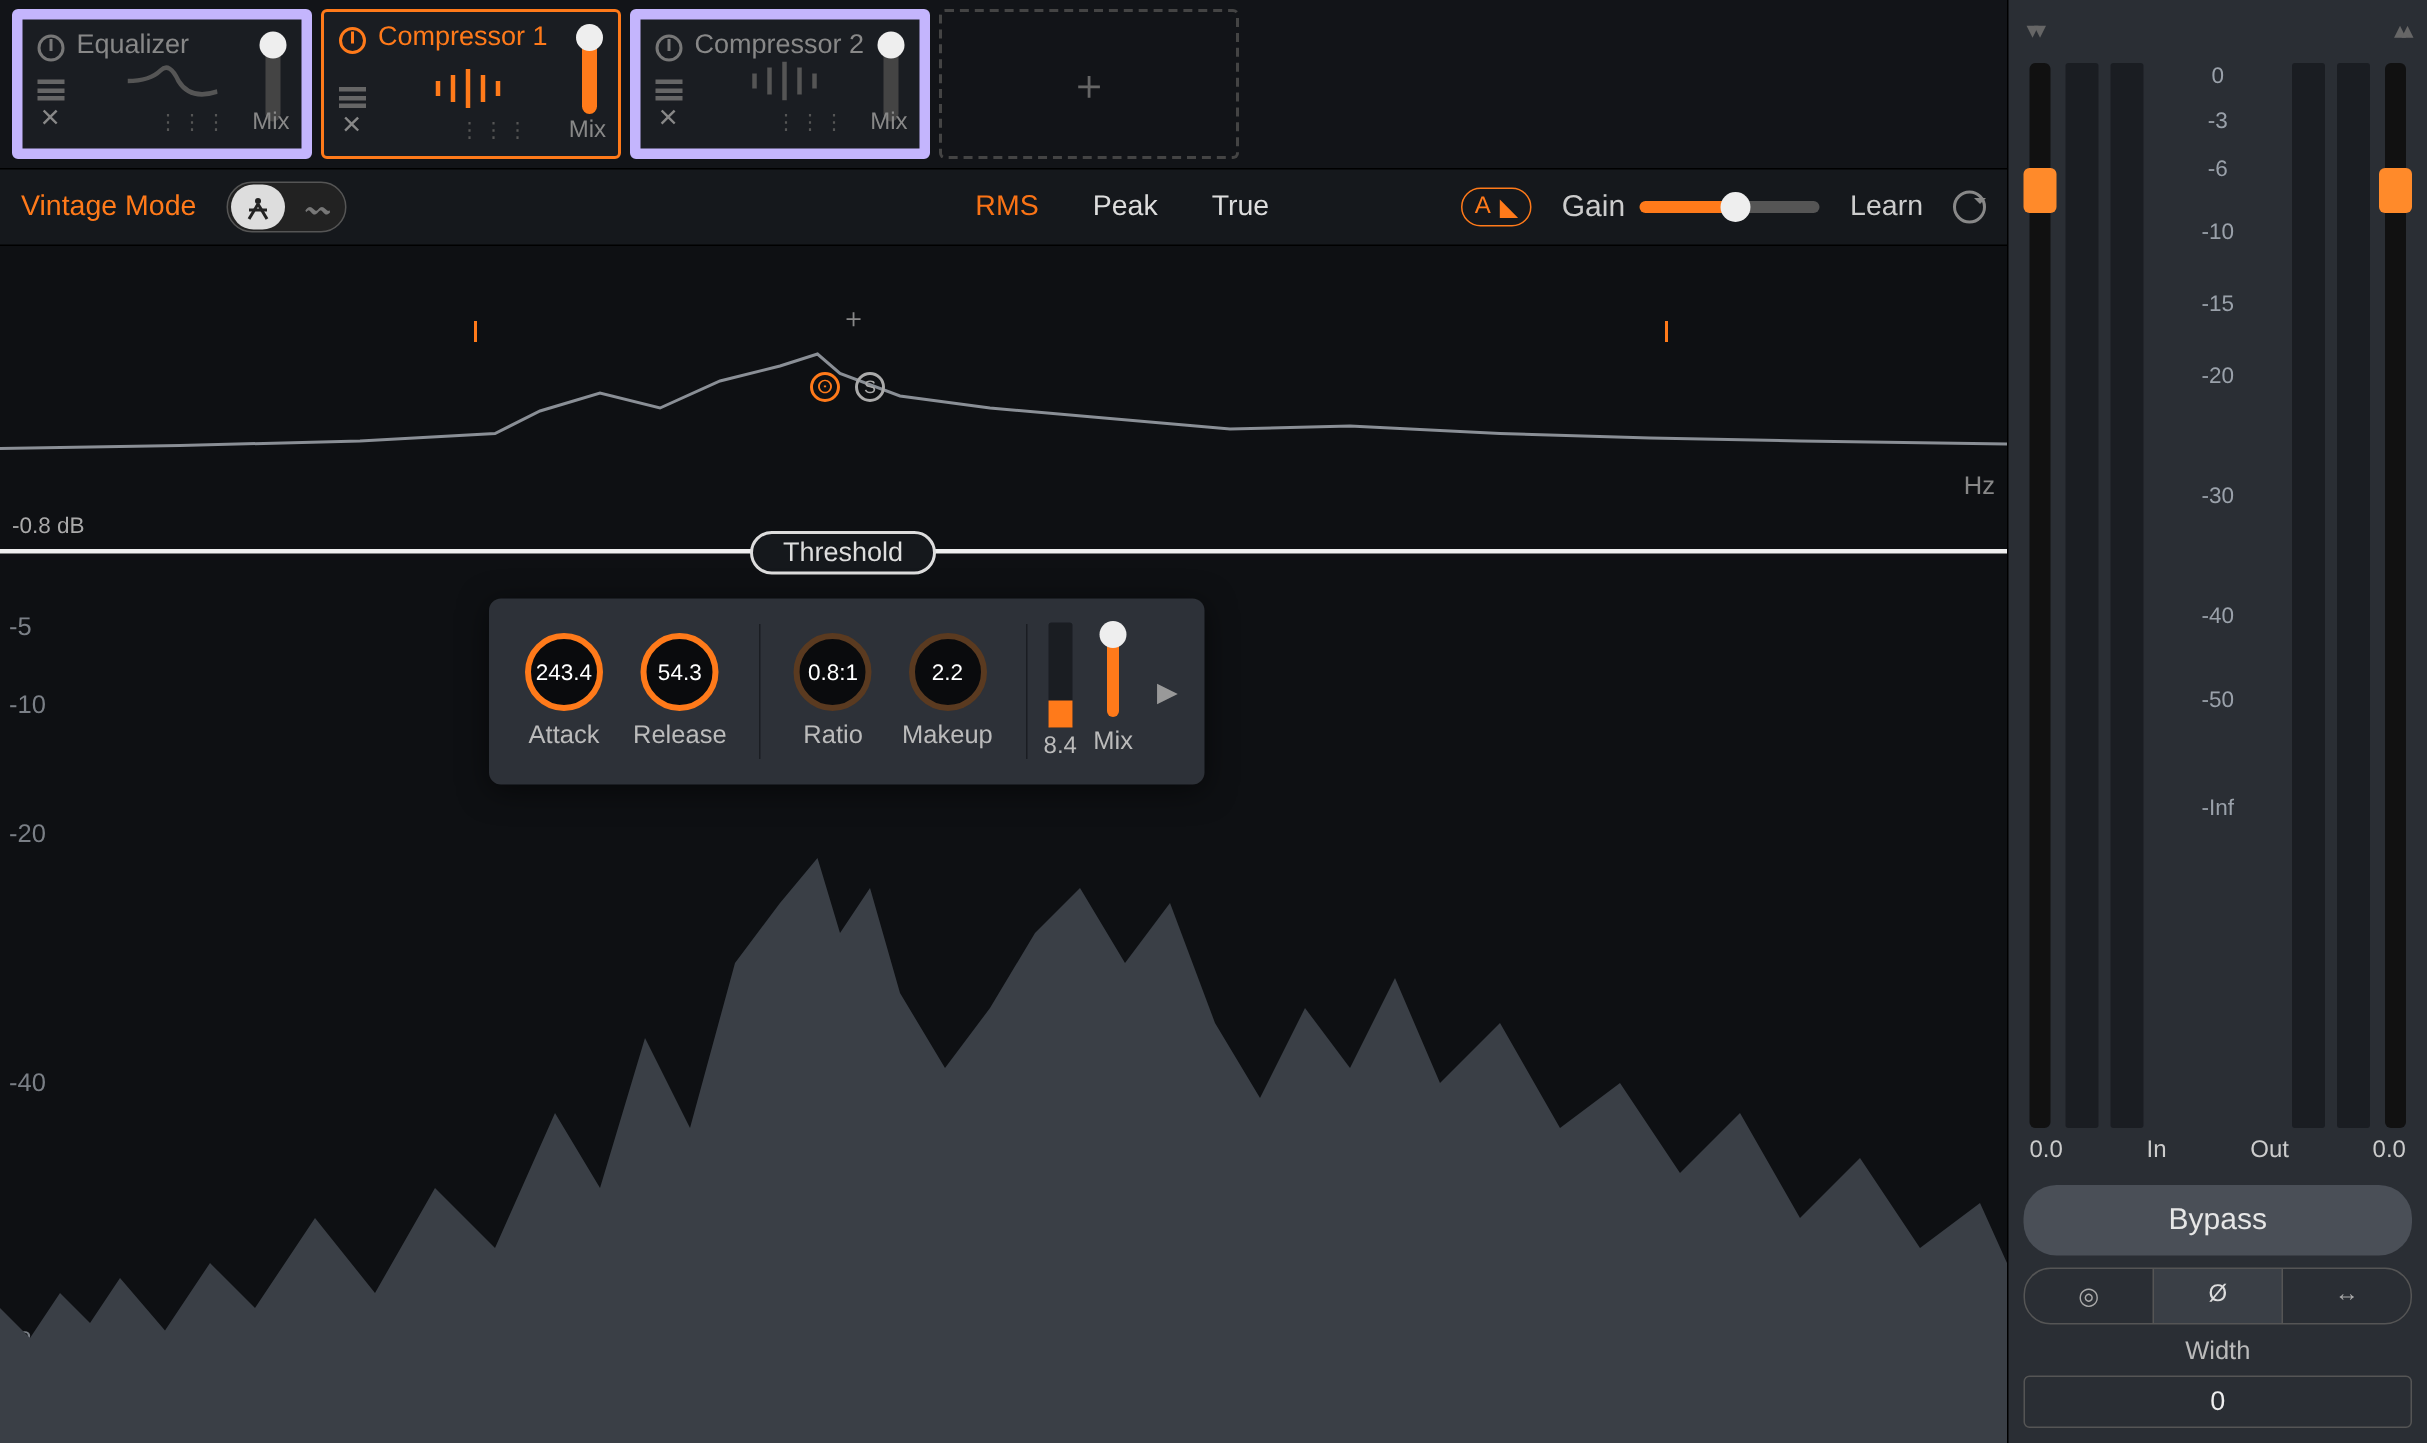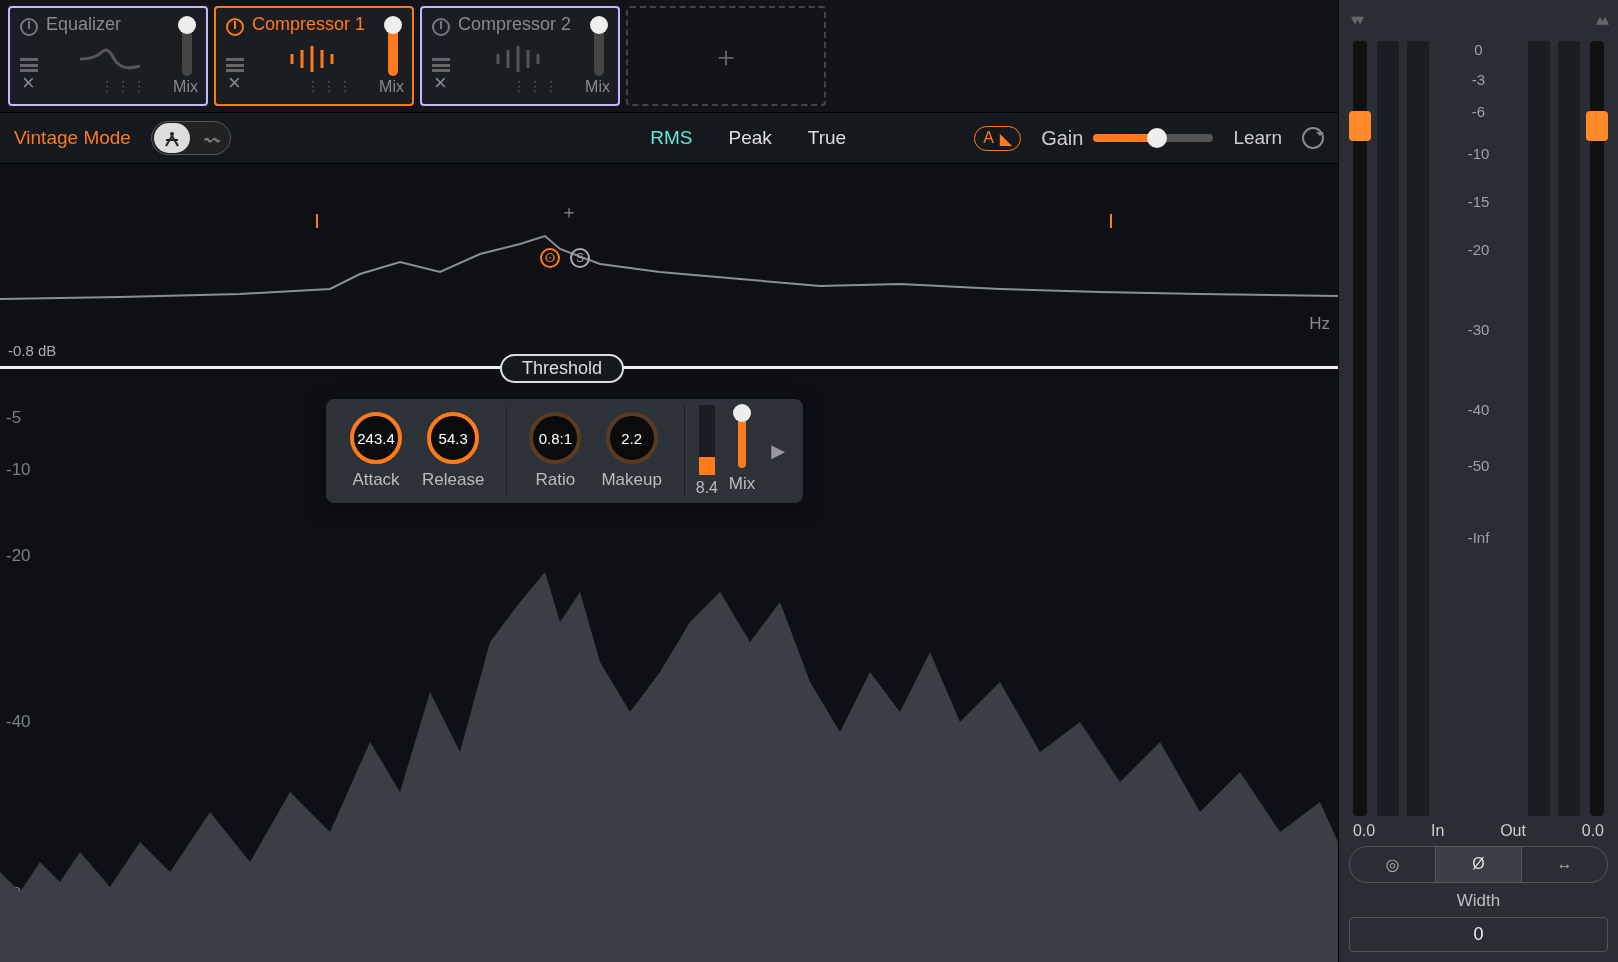--- a/index.html
+++ b/index.html
@@ -2,21 +2,21 @@
 <html><head>
 <meta charset="utf-8">
 <style>
   * { box-sizing: border-box; margin: 0; padding: 0; font-family: -apple-system, "Segoe UI", Arial, sans-serif; }
   body { background:#121418; color:#ddd; width:1618px; height:962px; overflow:hidden; display:flex; }
   .main { flex:1; display:flex; flex-direction:column; position:relative; }
   .side { width:280px; background:#2a2e34; border-left:1px solid #000; display:flex; flex-direction:column; padding:6px 10px 10px; }
 
   
   .modules { display:flex; gap:6px; padding:6px 8px; }
-  .mod { width:200px; height:100px; border:2px solid #c4b5fd; border-radius:4px; background:#1a1d22; padding:6px 10px 4px; position:relative; }
+  .mod { width:200px; height:100px; border:7px solid #c4b5fd; border-radius:4px; background:#1a1d22; padding:6px 10px 4px; position:relative; }
   .mod.selected { border:2px solid #ff7a1a; }
   .mod-title { font-size:18px; color:#888; margin-left:26px; }
   .mod.selected .mod-title { color:#ff7a1a; }
   .mod-power { position:absolute; top:10px; left:10px; width:18px; height:18px; border:2px solid #777; border-radius:50%; display:flex; align-items:center; justify-content:center; }
   .mod-power::after { content:""; width:2px; height:8px; background:#777; position:relative; top:-2px;}
   .mod.selected .mod-power{ border-color:#ff7a1a;} .mod.selected .mod-power::after{background:#ff7a1a;}
   .mod-row2 { position:absolute; bottom:32px; left:10px; display:flex; gap:6px; align-items:center;}
   .mod-list-icon{width:18px;height:14px;border-top:3px solid #666;border-bottom:3px solid #666; position:relative;}
   .mod-list-icon::after{content:"";position:absolute;top:3px;left:0;right:0;height:3px;background:#666;}
   .mod-art { position:absolute; left:70px; bottom:30px; width:60px; height:30px; display:flex; align-items:center; justify-content:center;}
@@ -30,21 +30,21 @@
   .mod.add .plus{font-size:28px;color:#666;}
 
   
   .optbar { height:52px; border-top:1px solid #000; border-bottom:1px solid #000; display:flex; align-items:center; padding:0 14px; gap:20px; background:#15181c;}
   .vintage { color:#ff7a1a; font-size:19px;}
   .toggle { width:80px;height:34px;border:1px solid #555;border-radius:17px;background:#222;display:flex;align-items:center;position:relative;}
   .toggle .knob{width:36px;height:30px;border-radius:15px;background:#ddd;margin-left:2px;display:flex;align-items:center;justify-content:center;color:#222;}
   .toggle .alt{position:absolute;right:10px;color:#777;}
   .spacer{flex:1;}
   .det{font-size:19px; color:#ddd; padding:4px 8px;}
-  .det.active{color:#5eead4;}
+  .det.active{color:#f97316;}
   .auto-pill{border:1px solid #ff7a1a;border-radius:14px;padding:2px 8px;color:#ff7a1a;display:flex;align-items:center;gap:6px;font-size:16px;}
   .gain-wrap{display:flex;align-items:center;gap:10px;}
   .gain-lbl{font-size:20px;color:#ccc;}
   .gain-track{width:120px;height:8px;border-radius:4px;background:linear-gradient(to right,#ff7a1a 0 50%,#555 50% 100%);position:relative;}
   .gain-track .thumb{position:absolute;top:-6px;left:54px;width:20px;height:20px;border-radius:50%;background:#eee;}
   .learn{font-size:19px;color:#ccc;}
   .reset{width:22px;height:22px;border:2px solid #888;border-radius:50%;position:relative;}
   .reset::after{content:"";position:absolute;right:-2px;top:3px;border:4px solid transparent;border-top-color:#888;}
 
   
@@ -57,21 +57,21 @@
   .tick1{position:absolute;top:50px;width:2px;height:14px;background:#ff7a1a;}
   .marker-i{position:absolute;top:84px;left:540px;width:20px;height:20px;border:2px solid #ff7a1a;border-radius:50%;display:flex;align-items:center;justify-content:center;color:#ff7a1a;font-size:12px;}
   .marker-s{position:absolute;top:84px;left:570px;width:20px;height:20px;border:2px solid #aaa;border-radius:50%;display:flex;align-items:center;justify-content:center;color:#aaa;font-size:12px;}
   .cross{position:absolute;top:36px;left:560px;color:#888;font-size:18px;}
 
   
   .spec-svg{position:absolute;left:0;right:0;top:30px;height:140px;}
   .wave-svg{position:absolute;left:0;right:0;bottom:0;height:430px;}
 
   
-  .panel{position:absolute; top:235px; left:326px; height:104px; background:#2d3138; border-radius:8px; display:flex; align-items:center; padding:8px 10px; gap:8px; box-shadow:0 4px 20px rgba(0,0,0,.5);}
+  .panel{position:absolute; top:235px; left:326px; height:124px; background:#2d3138; border-radius:8px; display:flex; align-items:center; padding:8px 10px; gap:8px; box-shadow:0 4px 20px rgba(0,0,0,.5);}
   .pgroup{display:flex;gap:20px;padding:0 14px;}
   .divider{width:1px;height:90px;background:#1a1d22;}
   .knob{display:flex;flex-direction:column;align-items:center;gap:6px;}
   .kcircle{width:52px;height:52px;border-radius:50%;background:#0a0b0d;border:4px solid #ff7a1a;display:flex;align-items:center;justify-content:center;color:#fff;font-size:15px;}
   .kcircle.dim{border-color:#5a3a20;}
   .klabel{color:#bbb;font-size:17px;}
   .minimeter{width:16px;height:70px;background:#1a1d22;position:relative;border-radius:2px;margin:0 6px;}
   .minimeter .fill{position:absolute;bottom:0;left:0;right:0;height:18px;background:#ff7a1a;}
   .minival{color:#bbb;font-size:16px;margin-top:4px;}
   .pmix{display:flex;flex-direction:column;align-items:center;gap:6px;}
@@ -313,20 +313,21 @@
       </div>
   </div>
 
   <div class="io-row">
     <span>0.0</span>
     <span>In</span>
     <span>Out</span>
     <span>0.0</span>
   </div>
 
+  <div class="bypass">Bypass</div>
 
   <div class="seg3">
     <div>◎</div>
     <div class="active">Ø</div>
     <div>↔</div>
   </div>
 
   <div class="pw-row">
     <div class="pw">
       <span class="lbl">Width</span>

